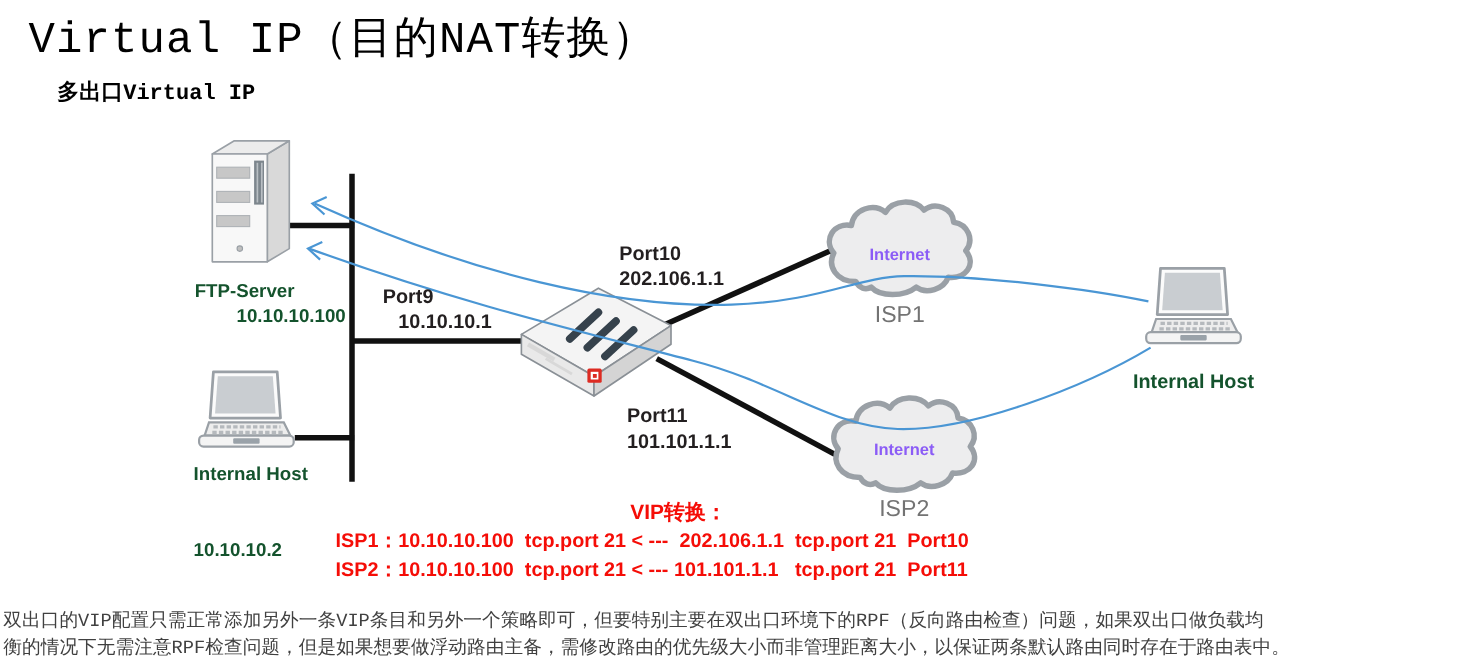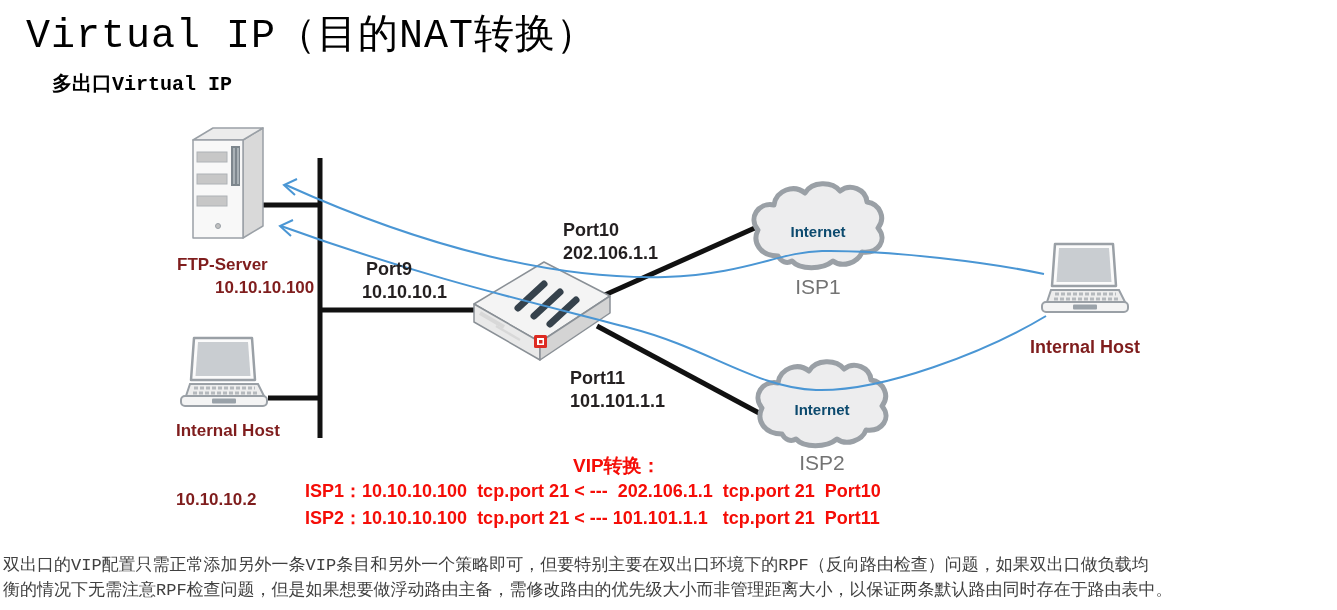--- a/index.html
+++ b/index.html
@@ -4,23 +4,23 @@
 <style>
   html,body{margin:0;padding:0;background:#ffffff;}
   .canvas{position:relative;width:1337px;height:610px;background:#fff;overflow:hidden;
           font-family:"Liberation Sans",sans-serif;color:#231f20;}
   .abs{position:absolute;white-space:nowrap;}
   .title{left:26px;top:6px;font-family:"Liberation Mono","DejaVu Sans Mono",monospace;
          font-size:40px;font-weight:400;color:#000;letter-spacing:1px;}
   .subtitle{left:52px;top:70px;font-family:"Liberation Mono","DejaVu Sans Mono",monospace;
          font-size:20px;font-weight:700;color:#000;}
   .layer{position:absolute;left:0;top:0;width:1337px;height:610px;pointer-events:none;}
-  .nodelabel{font-size:17px;line-height:22px;font-weight:700;color:#7f1d1d;}
+  .nodelabel{font-size:17px;line-height:22px;font-weight:700;color:#14532d;}
   .portlabel{font-size:18px;line-height:23px;font-weight:700;color:#231f20;}
-  .cloudtext{width:140px;text-align:center;font-size:15px;font-weight:700;color:#0c4a6e;}
+  .cloudtext{width:140px;text-align:center;font-size:15px;font-weight:700;color:#8b5cf6;}
   .isplabel{width:140px;text-align:center;font-size:21px;font-weight:400;color:#737373;}
   .red{color:#f50d07;font-weight:700;font-size:18px;white-space:pre;}
   .vipheader{font-size:19px;}
   .note{font-family:"Liberation Mono","DejaVu Sans Mono",monospace;
         font-size:17px;line-height:25px;color:#404040;}
   svg{display:block;}
 </style>
 </head>
 <body>
 
@@ -132,21 +132,21 @@
       <path d="M 293 220 L 280 226 L 291 236"></path>
     </g>
   </svg>
 
   <div class="abs nodelabel" style="left:177px;top:254px;">FTP-Server</div>
   <div class="abs nodelabel" style="left:177px;top:277px;margin-left:38px;">10.10.10.100</div>
 
   <div class="abs nodelabel" style="left:176px;top:420px;">Internal Host</div>
   <div class="abs nodelabel" style="left:176px;top:443px;margin-top:46px;">10.10.10.2</div>
 
-  <div class="abs portlabel" style="left:366px;top:258px;">Port9</div>
+  <div class="abs portlabel" style="left:348px;top:258px;">Port9</div>
   <div class="abs portlabel" style="left:362px;top:281px;">10.10.10.1</div>
 
   <div class="abs portlabel" style="left:563px;top:219px;">Port10</div>
   <div class="abs portlabel" style="left:563px;top:242px;">202.106.1.1</div>
 
   <div class="abs portlabel" style="left:570px;top:367px;">Port11</div>
   <div class="abs portlabel" style="left:570px;top:390px;">101.101.1.1</div>
 
   <div class="abs cloudtext" style="left:748px;top:223px;">Internet</div>
   <div class="abs isplabel" style="left:748px;top:275px;">ISP1</div>

